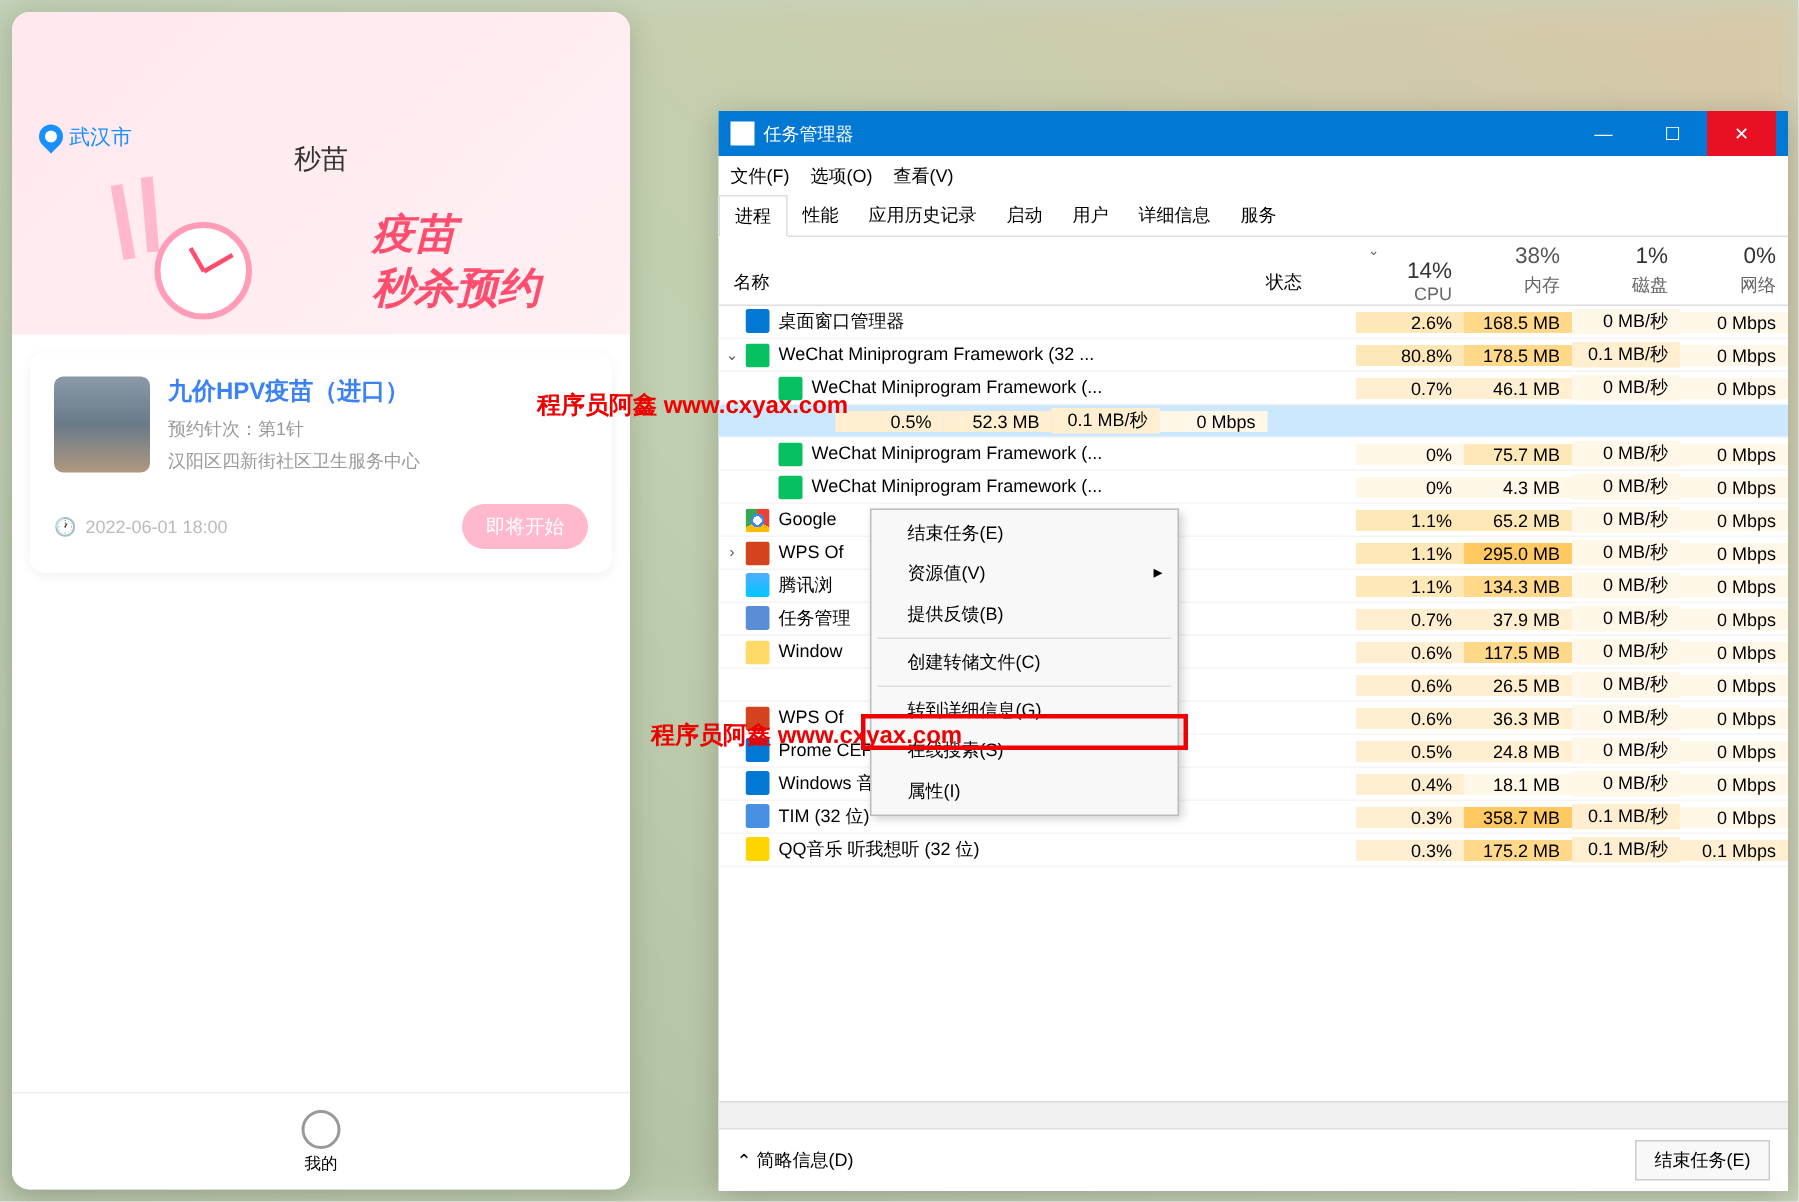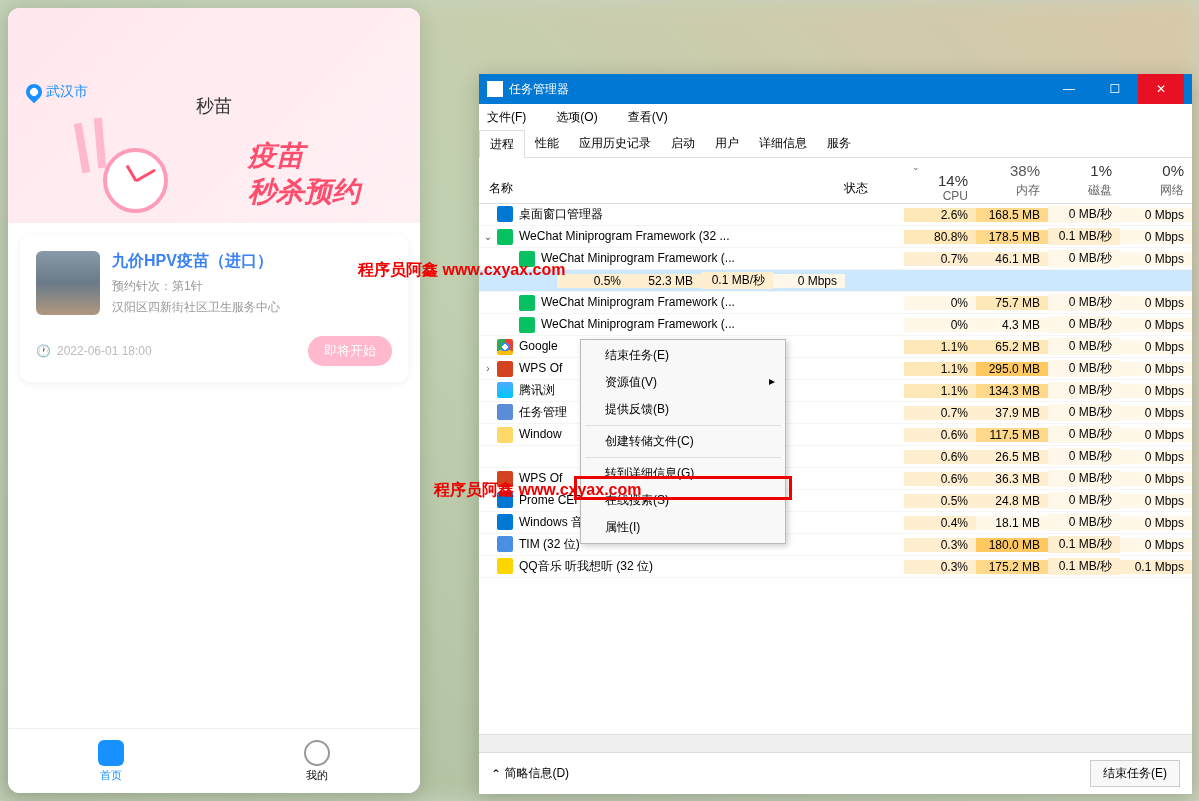--- a/index.html
+++ b/index.html
@@ -4,21 +4,21 @@
 <style>
 *{margin:0;padding:0;box-sizing:border-box;font-family:"Microsoft YaHei","Segoe UI",sans-serif}
 body{width:1199px;height:801px;background:#c8d4c0;position:relative;overflow:hidden}
 .bg-blur{position:absolute;inset:0;background:linear-gradient(45deg,#a8b898,#c0d0b0,#d8c8a8);filter:blur(10px)}
 
 
 .mini{position:absolute;left:8px;top:8px;width:412px;height:785px;background:#fff;border-radius:12px;box-shadow:0 4px 20px rgba(0,0,0,.15);overflow:hidden}
 .mini-ctrl{position:absolute;right:12px;top:20px;width:90px;height:32px;background:rgba(0,0,0,.05);border-radius:16px;display:flex;align-items:center;justify-content:space-around;border:1px solid rgba(0,0,0,.08)}
 .mini-ctrl span{font-size:18px;color:#333;cursor:pointer}
 .mini-hero{position:relative;height:215px;background:linear-gradient(135deg,#ffe8ee,#fff0f4)}
-.mini-loc{position:absolute;left:18px;top:75px;display:flex;align-items:center;gap:4px;color:#1890ff;font-size:14px}
+.mini-loc{position:absolute;left:18px;top:75px;display:flex;gap:4px;color:#1890ff;font-size:14px}
 .mini-loc .pin{width:16px;height:16px;background:#1890ff;border-radius:50% 50% 50% 0;transform:rotate(-45deg)}
 .mini-loc .pin::after{content:"";position:absolute;top:4px;left:4px;width:8px;height:8px;background:#fff;border-radius:50%}
 .mini-title{position:absolute;left:50%;top:86px;transform:translateX(-50%);font-size:18px;color:#333}
 .hero-text{position:absolute;right:60px;top:130px;font-size:28px;font-weight:bold;font-style:italic;color:#ff4d6d;line-height:1.3}
 .hero-art{position:absolute;left:30px;bottom:0;width:140px;height:100px}
 .hero-clock{position:absolute;left:65px;bottom:10px;width:65px;height:65px;background:#fff;border:4px solid #ff9db8;border-radius:50%}
 .hero-clock::before{content:"";position:absolute;top:50%;left:50%;width:3px;height:18px;background:#ff4d6d;transform-origin:bottom;transform:translate(-50%,-100%) rotate(-30deg)}
 .hero-clock::after{content:"";position:absolute;top:50%;left:50%;width:3px;height:22px;background:#ff4d6d;transform-origin:bottom;transform:translate(-50%,-100%) rotate(60deg)}
 .hero-syr{position:absolute;left:40px;bottom:50px;width:8px;height:50px;background:#ffb8cc;transform:rotate(-10deg)}
 .hero-syr2{position:absolute;left:58px;bottom:55px;width:8px;height:50px;background:#ffb8cc;transform:rotate(-5deg)}
@@ -38,21 +38,21 @@
 .nav-item:not(.active) .ic{border:2px solid #999;border-radius:50%}
 .nav-item span{font-size:11px}
 
 
 .tm{position:absolute;left:479px;top:74px;width:713px;height:720px;background:#fff;box-shadow:0 4px 20px rgba(0,0,0,.2);display:flex;flex-direction:column}
 .tm-title{height:30px;background:#0078d4;color:#fff;display:flex;align-items:center;padding:0 8px;font-size:12px}
 .tm-title .ti{width:16px;height:16px;background:#fff;margin-right:6px}
 .tm-title .sp{flex:1}
 .tm-title .wb{width:46px;height:30px;display:flex;align-items:center;justify-content:center;cursor:pointer}
 .tm-title .wb.cl{background:#e81123}
-.tm-menu{height:26px;display:flex;align-items:center;padding:0 8px;font-size:12px;gap:30px}
+.tm-menu{height:26px;display:flex;align-items:center;padding:0 8px;font-size:12px;gap:14px}
 .tm-menu span{cursor:pointer}
 .tm-tabs{height:28px;display:flex;border-bottom:1px solid #ddd;font-size:12px}
 .tm-tabs span{padding:5px 10px;cursor:pointer}
 .tm-tabs span.active{border:1px solid #ddd;border-bottom:1px solid #fff;background:#fff;margin-bottom:-1px}
 .tm-head{display:flex;height:46px;border-bottom:1px solid #ddd;font-size:12px}
 .tm-head .nm{flex:1;display:flex;align-items:flex-end;padding:0 10px 6px}
 .tm-head .st{width:60px;display:flex;align-items:flex-end;padding-bottom:6px}
 .tm-head .col{width:72px;text-align:right;padding:4px 8px;display:flex;flex-direction:column;justify-content:space-between}
 .tm-head .col .pct{font-size:15px;color:#333}
 .tm-head .col .pct.hot{color:#555}
@@ -137,24 +137,20 @@
     </div>
     <div class="card-bot">
       <div class="card-time">
         <span>🕐</span>
         <span>2022-06-01 18:00</span>
       </div>
       <div class="card-btn">即将开始</div>
     </div>
   </div>
   <div class="mini-nav">
-    <div class="nav-item active">
-      <div class="ic"></div>
-      <span>首页</span>
-    </div>
     <div class="nav-item">
       <div class="ic"></div>
       <span>我的</span>
     </div>
   </div>
 </div>
 
 <div class="tm">
   <div class="tm-title">
     <div class="ti"></div>
@@ -377,21 +373,21 @@
     <div class="col h0">0 Mbps</div>
       </div>
       <div class="tm-row">
         <div class="exp"></div>
     <div class="nm">
           <div class="ic ic-tim"></div>
           <span>TIM (32 位)</span>
         </div>
     <div class="st"></div>
     <div class="col h1">0.3%</div>
-    <div class="col h4">180.0 MB</div>
+    <div class="col h4">358.7 MB</div>
     <div class="col h1">0.1 MB/秒</div>
     <div class="col h0">0 Mbps</div>
       </div>
       <div class="tm-row">
         <div class="exp"></div>
     <div class="nm">
           <div class="ic ic-qm"></div>
           <span>QQ音乐 听我想听 (32 位)</span>
         </div>
     <div class="st"></div>

